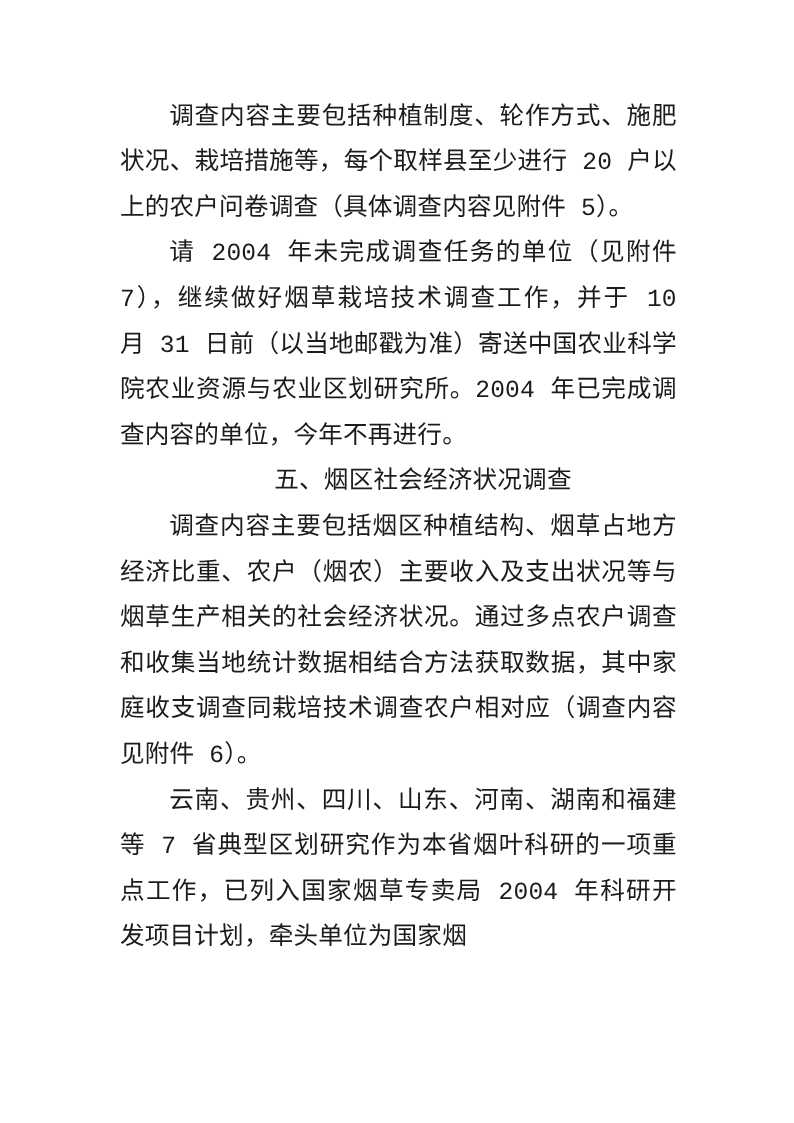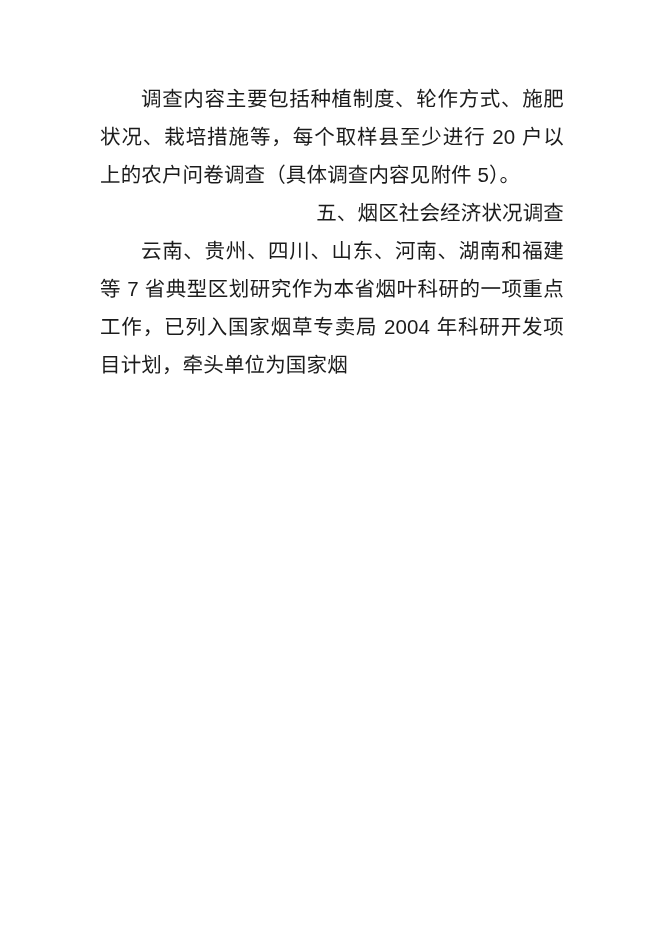--- a/index.html
+++ b/index.html
@@ -21,55 +21,57 @@
   #text-column {
     position: absolute;
     left: 100px;
     top: 80px;
     width: 464px;
   }
 
   .para,
   .heading {
     margin: 0;
-    font-family: Liberation Sans, sans-serif;
+    font-family: Liberation Mono, monospace;
     font-size: 20.5px;
     line-height: 38px;
     color: #1b1b1b;
     text-align: justify;
     text-justify: inter-character;
     letter-spacing: 0.15px;
     font-weight: 400;
     -webkit-font-smoothing: antialiased;
   }
 
   .para {
     text-indent: 41px;
   }
 
   .heading {
     text-indent: 41px;
-    text-align: right;
+    text-align: center;
   }
 
   
   .para.truncated {
     text-align: justify;
   }
 </style>
 </head>
 <body>
 
 <div id="page">
   <div id="text-column">
 
     <p class="para">调查内容主要包括种植制度、轮作方式、施肥状况、栽培措施等，每个取样县至少进行 20 户以上的农户问卷调查（具体调查内容见附件 5）。</p>
 
+    <p class="para">请 2004 年未完成调查任务的单位（见附件 7），继续做好烟草栽培技术调查工作，并于 10 月 31 日前（以当地邮戳为准）寄送中国农业科学院农业资源与农业区划研究所。2004 年已完成调查内容的单位，今年不再进行。</p>
 
     <p class="heading">五、烟区社会经济状况调查</p>
 
+    <p class="para">调查内容主要包括烟区种植结构、烟草占地方经济比重、农户（烟农）主要收入及支出状况等与烟草生产相关的社会经济状况。通过多点农户调查和收集当地统计数据相结合方法获取数据，其中家庭收支调查同栽培技术调查农户相对应（调查内容见附件 6）。</p>
 
 
 
     <p class="para truncated">云南、贵州、四川、山东、河南、湖南和福建等 7 省典型区划研究作为本省烟叶科研的一项重点工作，已列入国家烟草专卖局 2004 年科研开发项目计划，牵头单位为国家烟</p>
 
   </div>
 </div>
 
 </body></html>

